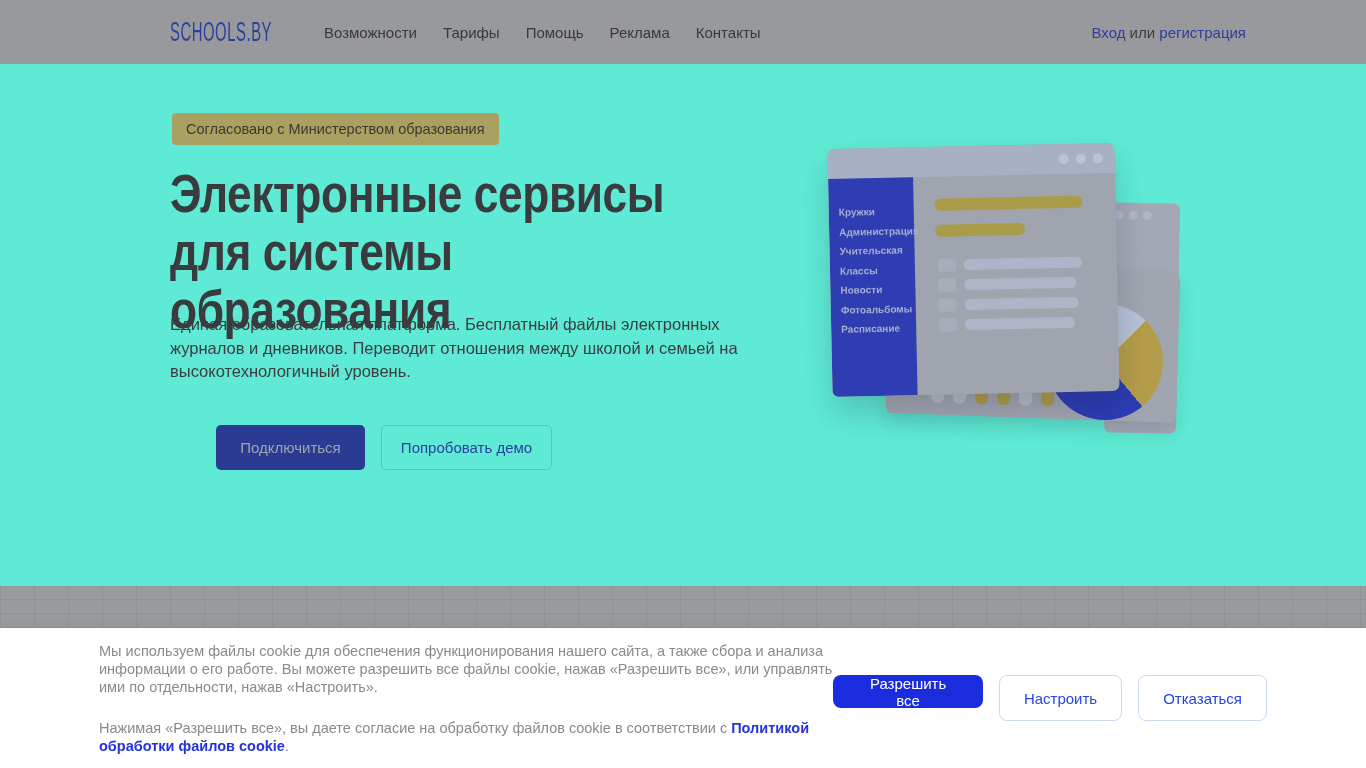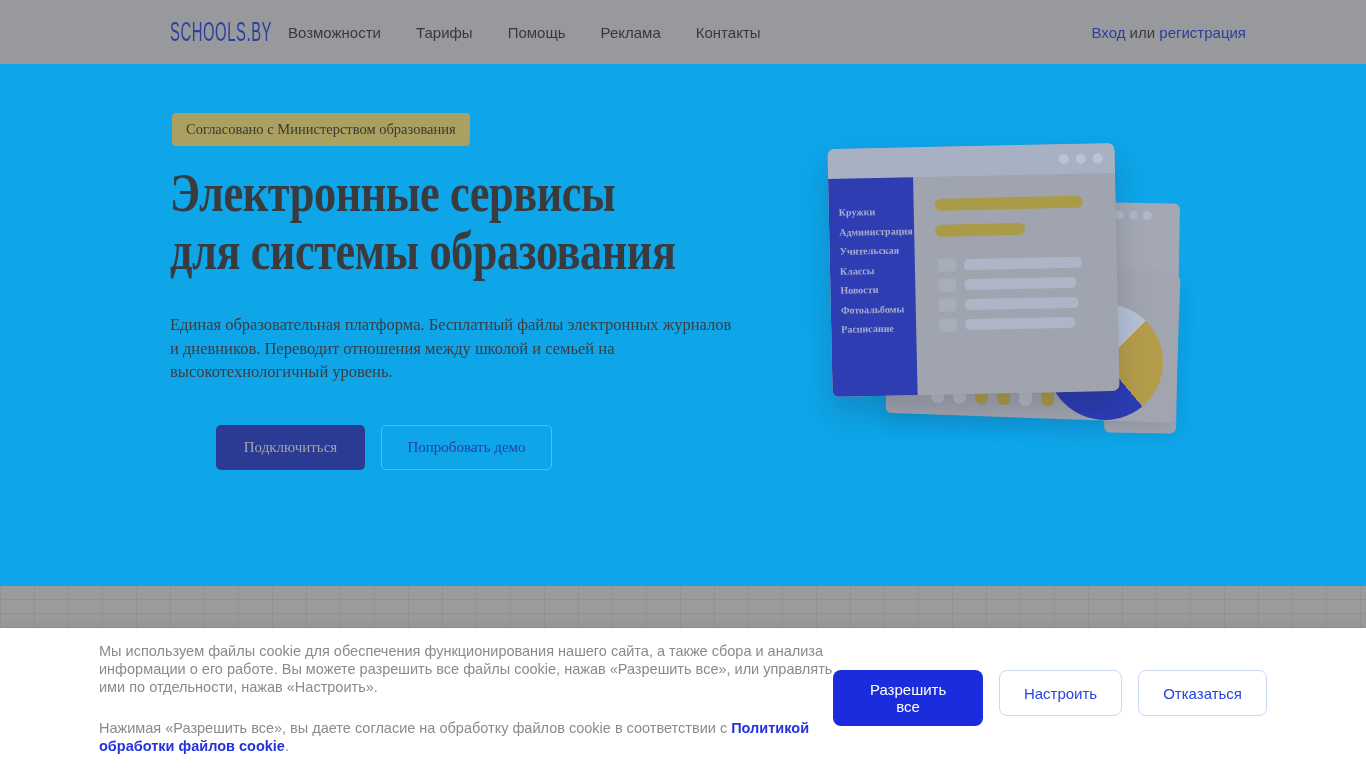--- a/index.html
+++ b/index.html
@@ -11,27 +11,27 @@
     height:64px; display:flex; align-items:center;
     padding-left:170px; padding-right:120px;
     background:#98999c;
   }
   .logo-wrap { width:92px; overflow:visible; }
   .logo {
     display:inline-block; font-size:27px; font-weight:400; color:#2d3f9e;
     letter-spacing:1px; transform:scale(0.55,1); transform-origin:left center;
     white-space:nowrap;
   }
-  .nav { display:flex; gap:35px; margin-left:26px; }
+  .nav { display:flex; gap:26px; margin-left:62px; }
   .nav a { font-size:15px; color:#38393b; text-decoration:none; white-space:nowrap; }
   .auth { margin-left:auto; font-size:15px; color:#3a3b3d; white-space:nowrap; }
   .auth a { color:#2d3f9e; text-decoration:none; }
 
   
-  .hero { position:relative; height:522px; background:#0ea5e9;font-family:Liberation Serif, serif; }
+  .hero { position:relative; height:522px; background:#5eead4; }
   .badge {
     position:absolute; left:172px; top:49px;
     background:#aaa061; color:#3c392e; font-size:14.5px;
     padding:8px 14px; border-radius:4px; display:inline-block;
   }
   .hero h1 {
     position:absolute; left:170px; top:100px; width:700px;
     font-size:54px; line-height:58px; font-weight:700; color:#3a3b3e;
     letter-spacing:-0.5px; transform:scaleX(0.82); transform-origin:left top;
   }
@@ -106,21 +106,21 @@
     position:fixed; left:0; bottom:0; width:1366px; height:140px;
     background:#ffffff; z-index:10;
     display:flex; align-items:center; justify-content:space-between;
     padding:0 99px; box-shadow:0 -3px 12px rgba(0,0,0,0.06);
   }
   .cookie-text { width:742px; font-size:14.5px; line-height:18px; color:#8a8a8a; }
   .cookie-text p + p { margin-top:23px; }
   .cookie-text a { color:#2433dd; font-weight:700; text-decoration:none; }
   .cookie-btns { display:flex; gap:16px; }
   .cookie-btn-allow {
-    height:56px; padding:0 25px; background:#1a2cdd; color:#ffffff;
+    height:33px; padding:0 25px; background:#1a2cdd; color:#ffffff;
     border:none; border-radius:8px; font-size:15px; font-family:inherit; cursor:pointer;
   }
   .cookie-btn-outline {
     height:46px; padding:0 24px; background:#ffffff; color:#2744e0;
     border:1px solid #ccd9f3; border-radius:8px; font-size:15px; font-family:inherit; cursor:pointer;
   }
 </style>
 </head>
 <body>
 

